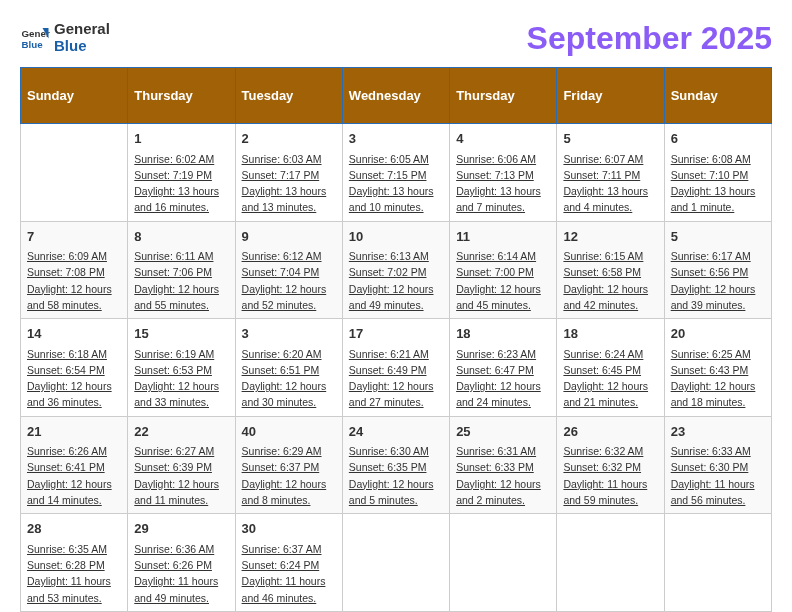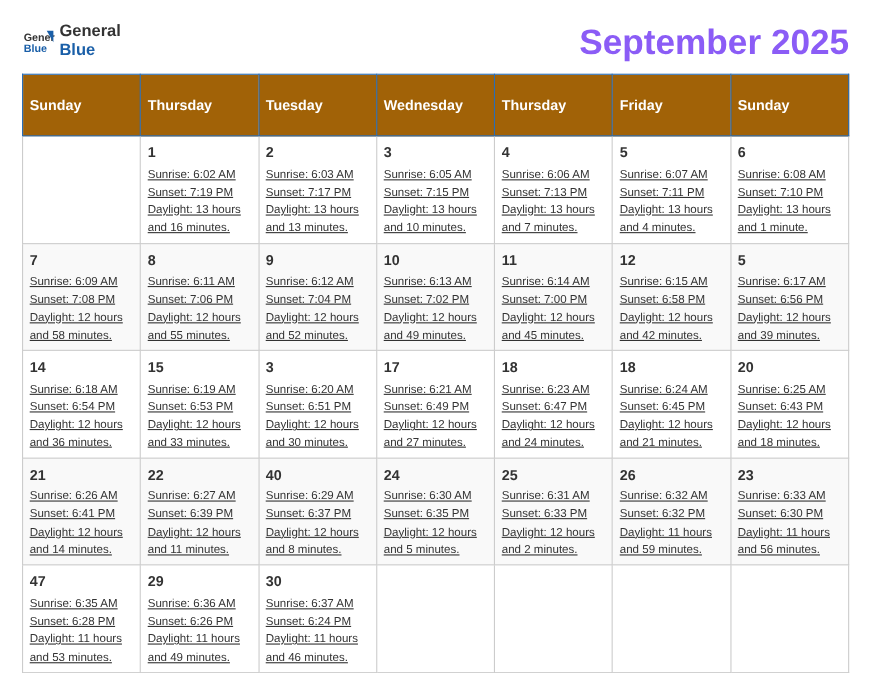--- a/index.html
+++ b/index.html
@@ -279,21 +279,21 @@
         </td>
         <td>
           <span class="day-number">23</span>
         <div class="day-info">
           Sunrise: 6:33 AM<br>Sunset: 6:30 PM<br>Daylight: 11 hours and 56 minutes.
         </div>
         </td>
       </tr>
       <tr>
         <td>
-          <span class="day-number">47</span>
+          <span class="day-number">28</span>
         <div class="day-info">
           Sunrise: 6:35 AM<br>Sunset: 6:28 PM<br>Daylight: 11 hours and 53 minutes.
         </div>
         </td>
         <td>
           <span class="day-number">29</span>
         <div class="day-info">
           Sunrise: 6:36 AM<br>Sunset: 6:26 PM<br>Daylight: 11 hours and 49 minutes.
         </div>
         </td>

